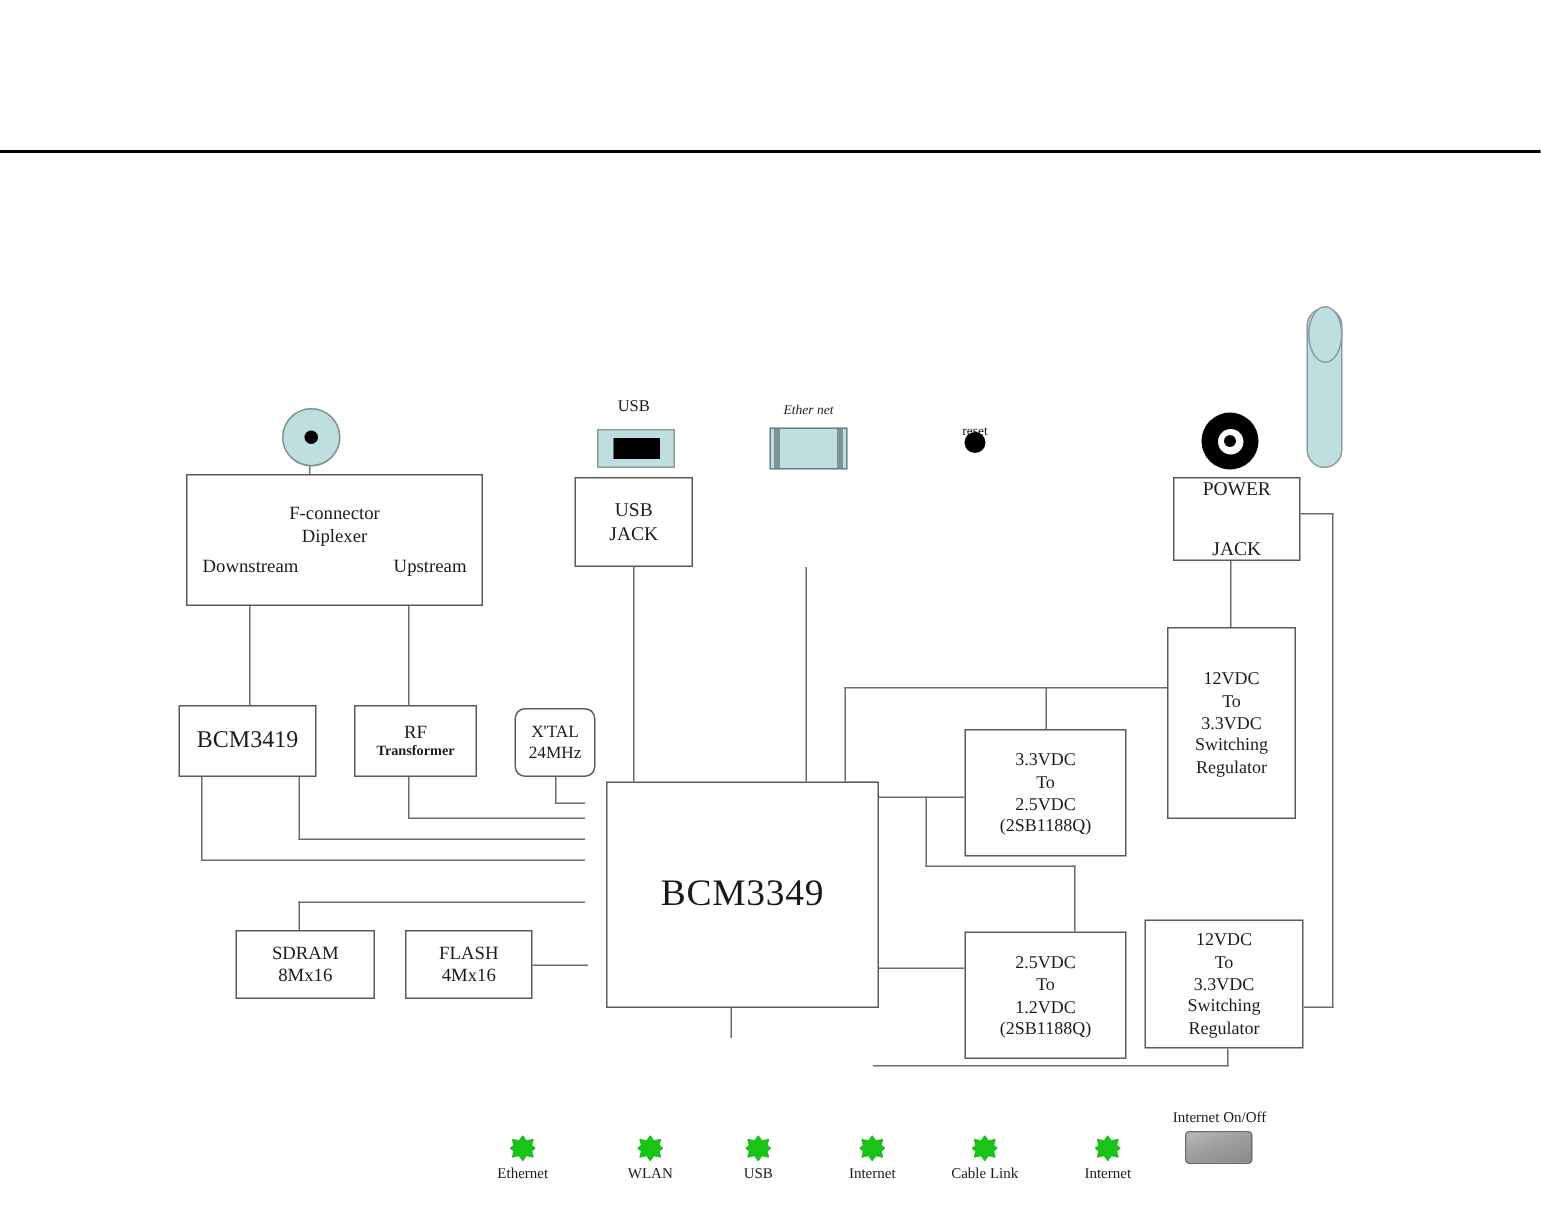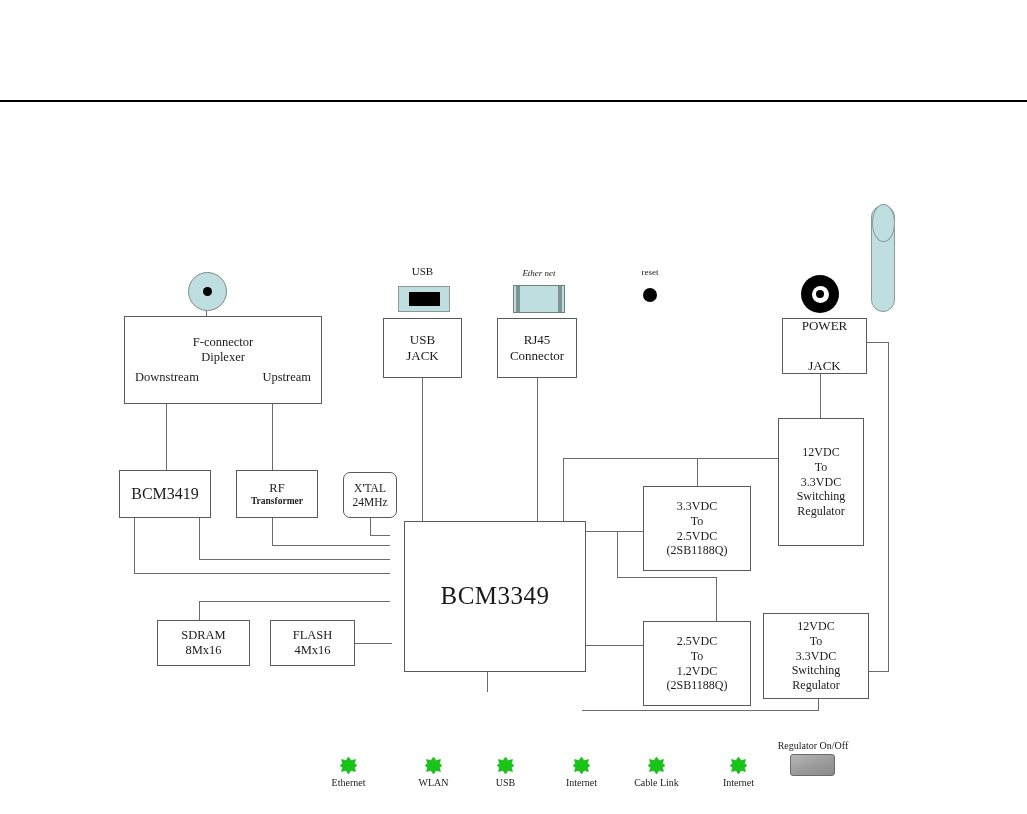--- a/index.html
+++ b/index.html
@@ -277,21 +277,21 @@
     <div class="usb-port" style="left:398px; top:286px; width:52px; height:26px; background:#bfdee0;">
       <div class="usb-port-inner"></div>
     </div>
 
     <div class="plabel tiny" style="left:508px; top:268px; width:62px;font-style:italic;">Ether net</div>
     <div class="eth-port" style="left:513px; top:285px; width:52px; height:28px; background:#bfdee0;">
       <div class="tab" style="left:2px;"></div>
       <div class="tab" style="right:2px;"></div>
     </div>
 
-    <div class="plabel tiny" style="left:626px; top:267px; width:48px;">reset</div>
+    <div class="plabel tiny" style="left:626px; top:282px; width:48px;">reset</div>
     <div class="reset-dot" style="left:643px; top:288px; width:14px; height:14px;"></div>
 
     <div class="pwr-jack" style="left:801px; top:275px; width:38px; height:38px;">
       <div class="ring" style="width:17px;height:17px;">
         <div class="core" style="width:8px;height:8px;"></div>
       </div>
     </div>
 
     <div class="antenna" style="left:871px; top:205px; width:22px; height:105px; background:#bfdee0;"></div>
     <div class="antenna-cap" style="left:872px; top:204px; width:21px; height:36px; background:#bfdee0;"></div>
@@ -303,24 +303,20 @@
         <span>Downstream</span>
         <span>Upstream</span>
       </div>
     </div>
 
     <div class="box box-jack" style="left:383px; top:318px; width:79px; height:60px;">
       <span class="ln">USB</span>
       <span class="ln">JACK</span>
     </div>
 
-    <div class="box box-jack" style="left:497px; top:318px; width:80px; height:60px;">
-      <span class="ln">RJ45</span>
-      <span class="ln">Connector</span>
-    </div>
 
     <div class="box box-power" style="left:782px; top:318px; width:85px; height:56px;gap:24px;">
       <span class="ln">POWER</span>
       <span class="ln">JACK</span>
     </div>
 
     <div class="box box-chip" style="left:119px; top:470px; width:92px; height:48px;">
       <span class="ln">BCM3419</span>
     </div>
 
@@ -414,17 +410,17 @@
       <span class="led-label">Cable Link</span>
     </div>
 
     <div class="led" style="left:730px; top:757px; width:17px; height:17px;">
       <svg class="led-star" viewBox="0 0 34 34">
         <polygon points="17,0 22,7 31,5 29,13 34,17 29,21 31,29 22,27 17,34 12,27 3,29 5,21 0,17 5,13 3,5 12,7" fill="#19c419" stroke="#0ea80e" stroke-width="1"></polygon>
       </svg>
       <span class="led-label">Internet</span>
     </div>
 
-    <div class="plabel sm" style="left:771px; top:740px; width:84px;">Regulator On/Off</div>
+    <div class="plabel sm" style="left:771px; top:740px; width:84px;">Internet On/Off</div>
     <div class="onoff-btn" style="left:790px; top:754px; width:45px; height:22px;"></div>
 
   </div>
 </div>
 
 </body></html>

